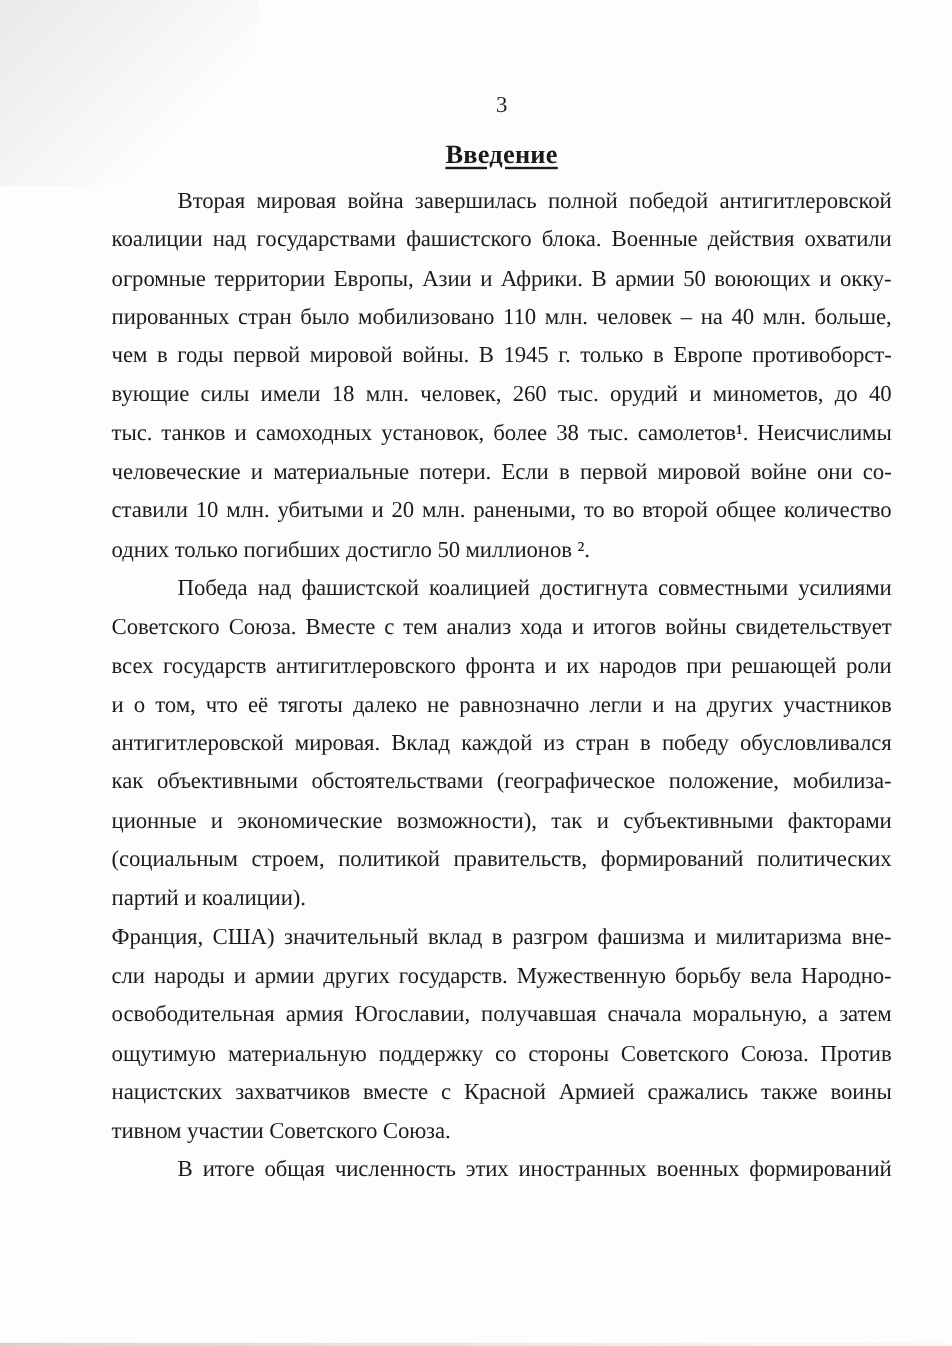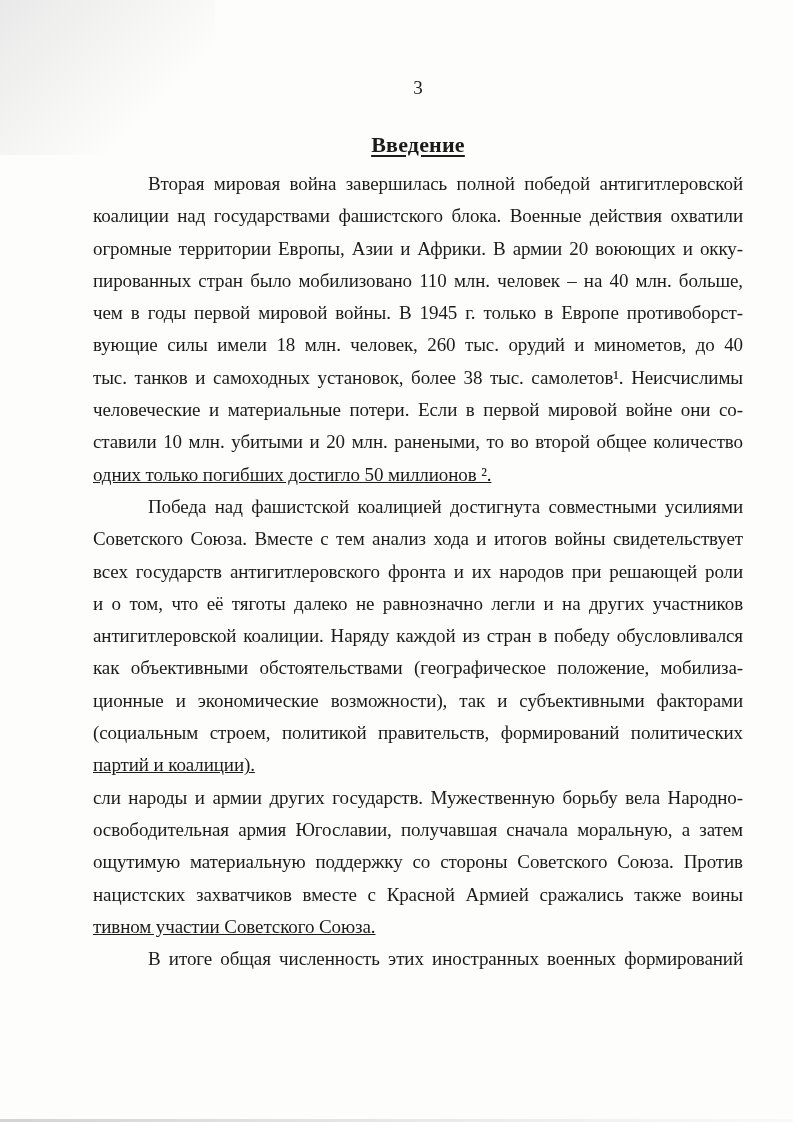--- a/index.html
+++ b/index.html
@@ -41,21 +41,21 @@
     left: 93px;
     top: 76px;
     width: 650px;
   }
   .page-number {
     font-size: 19px;
     line-height: 24px;
     text-align: center;
   }
   .heading {
-    margin: 30px 0 9px 0;
+    margin: 14px 0 9px 0;
     font-size: 22px;
     line-height: 29px;
     font-weight: 700;
     text-align: center;
     text-decoration: underline;
     text-decoration-thickness: 2px;
     text-underline-offset: 3px;
     letter-spacing: 0.2px;
   }
   .paragraph {
@@ -68,62 +68,62 @@
     white-space: normal;
     text-align: justify;
     text-align-last: justify;
     -moz-text-align-last: justify;
   }
   .line.first {
     text-indent: 55px;
   }
   .line.last {
     text-align-last: left;
-    text-decoration: underline;
     -moz-text-align-last: left;
   }
 </style>
 </head>
 <body>
 
 <div class="page">
   <div class="corner-shade"></div>
   <div class="bottom-edge"></div>
 
   <div class="content">
     <div class="page-number">3</div>
 
     <h1 class="heading">Введение</h1>
 
     <div class="body-text">
 
     <div class="paragraph">
           <div class="line first">Вторая мировая война завершилась полной победой антигитлеровской</div>
           <div class="line">коалиции над государствами фашистского блока. Военные действия охватили</div>
-          <div class="line">огромные территории Европы, Азии и Африки. В армии 20 воюющих и окку-</div>
+          <div class="line">огромные территории Европы, Азии и Африки. В армии 50 воюющих и окку-</div>
           <div class="line">пированных стран было мобилизовано 110 млн. человек – на 40 млн. больше,</div>
           <div class="line">чем в годы первой мировой войны. В 1945 г. только в Европе противоборст-</div>
           <div class="line">вующие силы имели 18 млн. человек, 260 тыс. орудий и минометов, до 40</div>
           <div class="line">тыс. танков и самоходных установок, более 38 тыс. самолетов¹. Неисчислимы</div>
           <div class="line">человеческие и материальные потери. Если в первой мировой войне они со-</div>
           <div class="line">ставили 10 млн. убитыми и 20 млн. ранеными, то во второй общее количество</div>
           <div class="line last">одних только погибших достигло 50 миллионов ².</div>
         </div>
         <div class="paragraph">
           <div class="line first">Победа над фашистской коалицией достигнута совместными усилиями</div>
           <div class="line">Советского Союза. Вместе с тем анализ хода и итогов войны свидетельствует</div>
           <div class="line">всех государств антигитлеровского фронта и их народов при решающей роли</div>
           <div class="line">и о том, что её тяготы далеко не равнозначно легли и на других участников</div>
-          <div class="line">антигитлеровской коалиции. Наряду каждой из стран в победу обусловливался</div>
+          <div class="line">антигитлеровской мировая. Вклад каждой из стран в победу обусловливался</div>
           <div class="line">как объективными обстоятельствами (географическое положение, мобилиза-</div>
           <div class="line">ционные и экономические возможности), так и субъективными факторами</div>
           <div class="line">(социальным строем, политикой правительств, формирований политических</div>
           <div class="line last">партий и коалиции).</div>
         </div>
         <div class="paragraph">
+          <div class="line">Франция, США) значительный вклад в разгром фашизма и милитаризма вне-</div>
           <div class="line">сли народы и армии других государств. Мужественную борьбу вела Народно-</div>
           <div class="line">освободительная армия Югославии, получавшая сначала моральную, а затем</div>
           <div class="line">ощутимую материальную поддержку со стороны Советского Союза. Против</div>
           <div class="line">нацистских захватчиков вместе с Красной Армией сражались также воины</div>
           <div class="line last">тивном участии Советского Союза.</div>
         </div>
         <div class="paragraph">
           <div class="line first">В итоге общая численность этих иностранных военных формирований</div>
         </div>
       </div>

